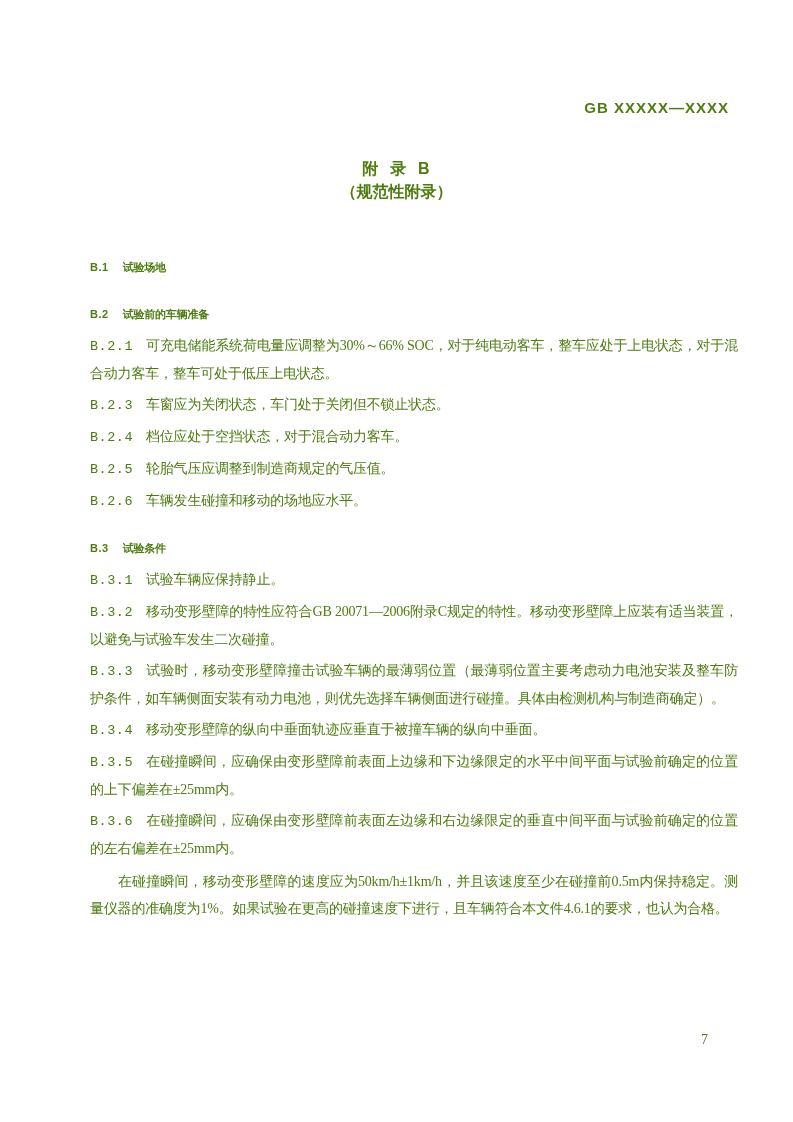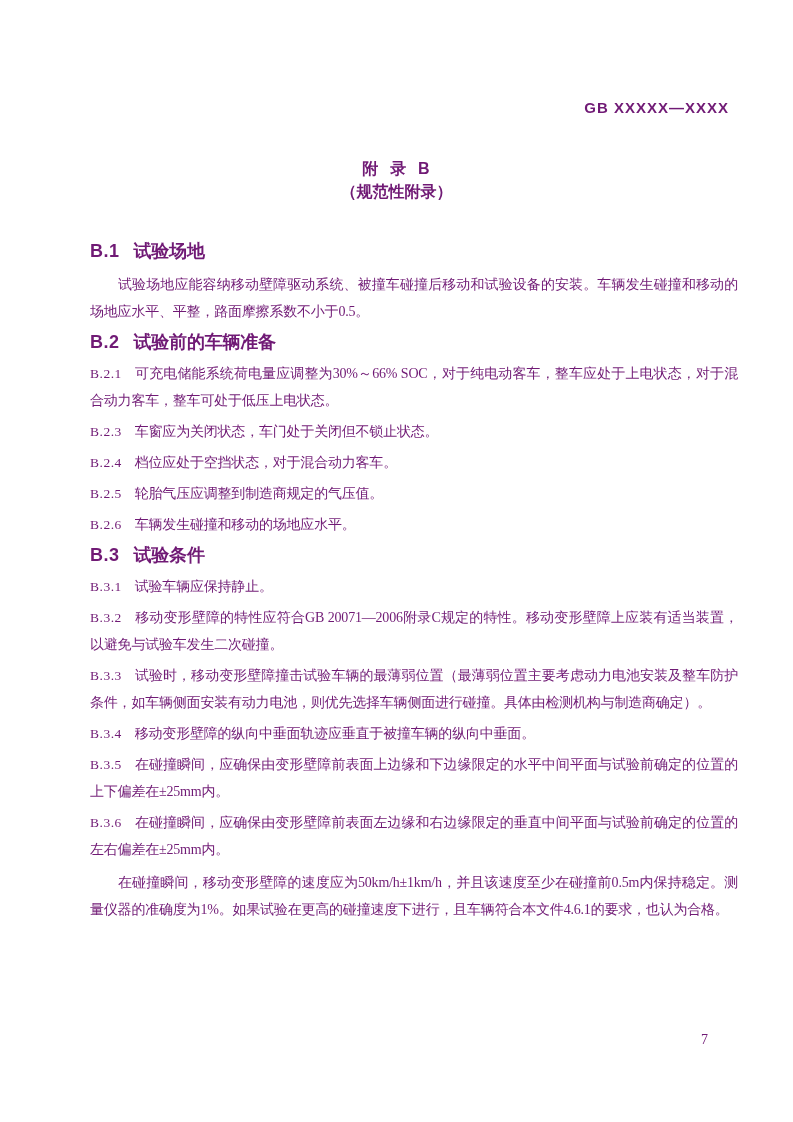--- a/index.html
+++ b/index.html
@@ -6,21 +6,21 @@
     margin: 0;
     padding: 0;
     background: #e8e8e8;
   }
   .page {
     position: relative;
     width: 793px;
     height: 1122px;
     margin: 0 auto;
     background: #ffffff;
-    color: #701a75;
+    color: #4d7c0f;
     overflow: hidden;
   }
   .doc-header {
     position: absolute;
     top: 99px;
     right: 64px;
     font-family: "Liberation Sans", "DejaVu Sans", sans-serif;
     font-weight: 700;
     font-size: 15px;
     letter-spacing: 1px;
@@ -44,37 +44,37 @@
     left: 90px;
     width: 648px;
     font-family: "Liberation Serif", "DejaVu Serif", serif;
     font-size: 14px;
     line-height: 27px;
     letter-spacing: -0.2px;
     text-align: justify;
     text-justify: inter-character;
   }
   .sec-heading {
-    margin: 4px 0 0 0;
+    margin: 20px 0 0 0;
     font-family: "Liberation Sans", "DejaVu Sans", sans-serif;
     font-weight: 700;
-    font-size: 18px;
+    font-size: 11px;
     line-height: 27px;
     text-align: left;
   }
   .sec-heading .sec-num { margin-right: 14px; letter-spacing: 0.5px; }
   .para {
     margin: 6px 0 0 0;
     text-indent: 2em;
   }
   .clause {
     margin: 4px 0 0 0;
   }
   .clause-num {
-    font-family: Liberation Serif, serif;
+    font-family: Liberation Mono, monospace;
     font-size: 13.5px;
     letter-spacing: 0.5px;
     margin-right: 13px;
   }
   .page-number {
     position: absolute;
     top: 1032px;
     left: 701px;
     font-family: "Liberation Serif", "DejaVu Serif", serif;
     font-size: 14px;
@@ -88,21 +88,20 @@
   <div class="doc-header">GB XXXXX—XXXX</div>
 
   <div class="title-block">
     <div class="appendix-label">附  录  B</div>
     <div class="appendix-note">（规范性附录）</div>
   </div>
 
   <div class="content">
 
     <p class="sec-heading"><span class="sec-num">B.1</span><span class="sec-title">试验场地</span></p>
-    <p class="para">试验场地应能容纳移动壁障驱动系统、被撞车碰撞后移动和试验设备的安装。车辆发生碰撞和移动的场地应水平、平整，路面摩擦系数不小于0.5。</p>
 
     <p class="sec-heading"><span class="sec-num">B.2</span><span class="sec-title">试验前的车辆准备</span></p>
 
     <p class="clause"><span class="clause-num">B.2.1</span><span class="clause-text">可充电储能系统荷电量应调整为30%～66% SOC，对于纯电动客车，整车应处于上电状态，对于混合动力客车，整车可处于低压上电状态。</span></p>
     <p class="clause"><span class="clause-num">B.2.3</span><span class="clause-text">车窗应为关闭状态，车门处于关闭但不锁止状态。</span></p>
     <p class="clause"><span class="clause-num">B.2.4</span><span class="clause-text">档位应处于空挡状态，对于混合动力客车。</span></p>
     <p class="clause"><span class="clause-num">B.2.5</span><span class="clause-text">轮胎气压应调整到制造商规定的气压值。</span></p>
     <p class="clause"><span class="clause-num">B.2.6</span><span class="clause-text">车辆发生碰撞和移动的场地应水平。</span></p>
 
     <p class="sec-heading"><span class="sec-num">B.3</span><span class="sec-title">试验条件</span></p>

